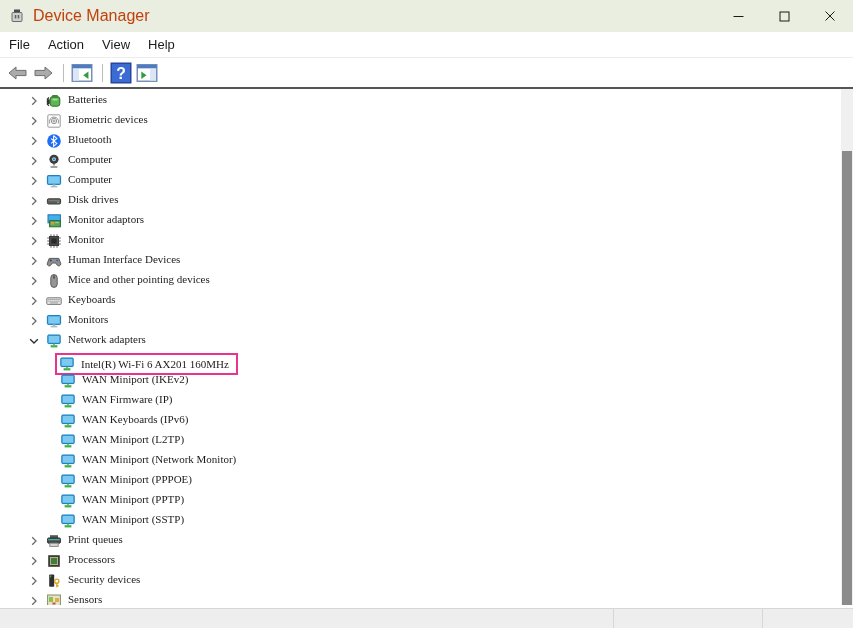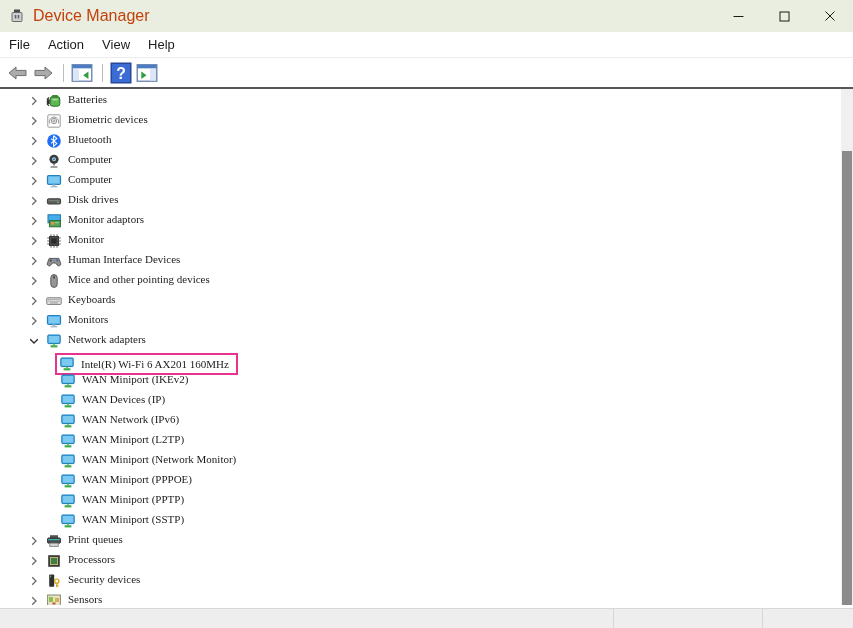--- a/index.html
+++ b/index.html
@@ -388,32 +388,32 @@
         </div>
         <div class="tree-row child">
           <span class="ticon">
             <svg viewBox="0 0 16 16">
               <rect x="1.8" y="2" width="12.4" height="8.6" rx="0.8" fill="#45aeea" stroke="#1776b5"></rect>
               <rect x="2.8" y="3" width="10.4" height="6.6" fill="#7cc9f2"></rect>
               <path d="M8 10.6 v1.6" stroke="#3fae49" stroke-width="1.4"></path>
               <rect x="4.6" y="12.2" width="6.8" height="2.2" fill="#3fae49"></rect>
             </svg>
           </span>
-          <span class="tlabel">WAN Devices (IP)</span>
-        </div>
-        <div class="tree-row child">
-          <span class="ticon">
-            <svg viewBox="0 0 16 16">
-              <rect x="1.8" y="2" width="12.4" height="8.6" rx="0.8" fill="#45aeea" stroke="#1776b5"></rect>
-              <rect x="2.8" y="3" width="10.4" height="6.6" fill="#7cc9f2"></rect>
-              <path d="M8 10.6 v1.6" stroke="#3fae49" stroke-width="1.4"></path>
-              <rect x="4.6" y="12.2" width="6.8" height="2.2" fill="#3fae49"></rect>
-            </svg>
-          </span>
-          <span class="tlabel">WAN Network (IPv6)</span>
+          <span class="tlabel">WAN Firmware (IP)</span>
+        </div>
+        <div class="tree-row child">
+          <span class="ticon">
+            <svg viewBox="0 0 16 16">
+              <rect x="1.8" y="2" width="12.4" height="8.6" rx="0.8" fill="#45aeea" stroke="#1776b5"></rect>
+              <rect x="2.8" y="3" width="10.4" height="6.6" fill="#7cc9f2"></rect>
+              <path d="M8 10.6 v1.6" stroke="#3fae49" stroke-width="1.4"></path>
+              <rect x="4.6" y="12.2" width="6.8" height="2.2" fill="#3fae49"></rect>
+            </svg>
+          </span>
+          <span class="tlabel">WAN Keyboards (IPv6)</span>
         </div>
         <div class="tree-row child">
           <span class="ticon">
             <svg viewBox="0 0 16 16">
               <rect x="1.8" y="2" width="12.4" height="8.6" rx="0.8" fill="#45aeea" stroke="#1776b5"></rect>
               <rect x="2.8" y="3" width="10.4" height="6.6" fill="#7cc9f2"></rect>
               <path d="M8 10.6 v1.6" stroke="#3fae49" stroke-width="1.4"></path>
               <rect x="4.6" y="12.2" width="6.8" height="2.2" fill="#3fae49"></rect>
             </svg>
           </span>

